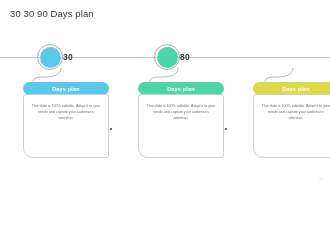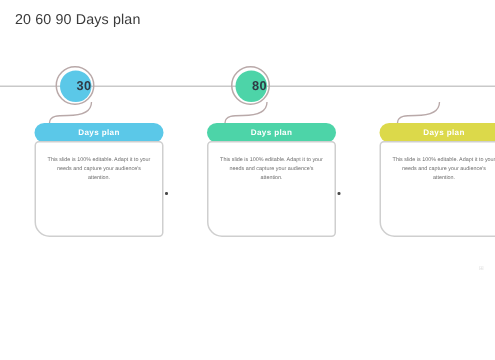--- a/index.html
+++ b/index.html
@@ -34,21 +34,21 @@
     position:absolute;left:0;top:0;width:26px;height:26px;
     border-radius:50%;
     border:1px solid #b9a9a9;
     box-sizing:border-box;
   }
   .node .disc{
     position:absolute;left:2.5px;top:2.5px;width:21px;height:21px;
     border-radius:50%;
   }
   .node .num{
-    position:absolute;left:6px;top:0;width:26px;height:26px;
+    position:absolute;left:18px;top:0;width:26px;height:26px;
     display:flex;align-items:center;justify-content:center;
     font-size:8.5px;font-weight:bold;color:#2f3a45;
     letter-spacing:.2px;
   }
   #node-0{left:37px;}
   #node-1{left:154px;}
   #node-2{left:269px;}
 
   
   .hook{position:absolute;top:68px;width:34px;height:16px;}
@@ -90,21 +90,21 @@
   .footer-mark{
     position:absolute;right:7px;bottom:5px;
     font-size:4px;color:#e2e2e2;letter-spacing:.4px;
   }
 </style>
 </head>
 <body>
 
 <div class="slide">
 
-  <div class="title">20 60 90 Days plan</div>
+  <div class="title">30 30 90 Days plan</div>
 
   <div class="timeline-rule"></div>
 
   <div class="node" id="node-0">
     <div class="ring"></div>
     <div class="disc" style="background: rgb(91, 200, 232);"></div>
     <div class="num">30</div>
   </div>
   <div class="node" id="node-1">
     <div class="ring"></div>

